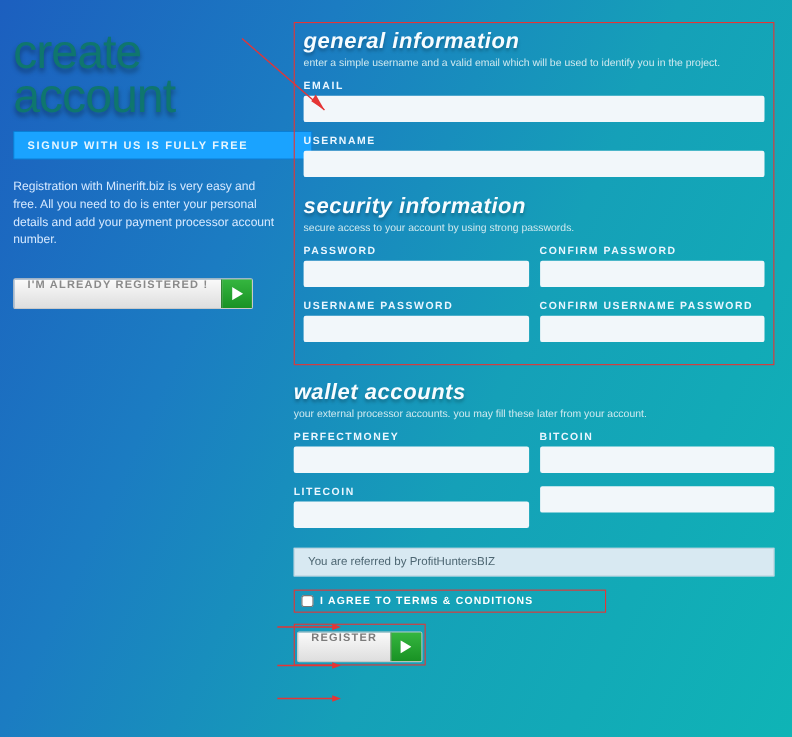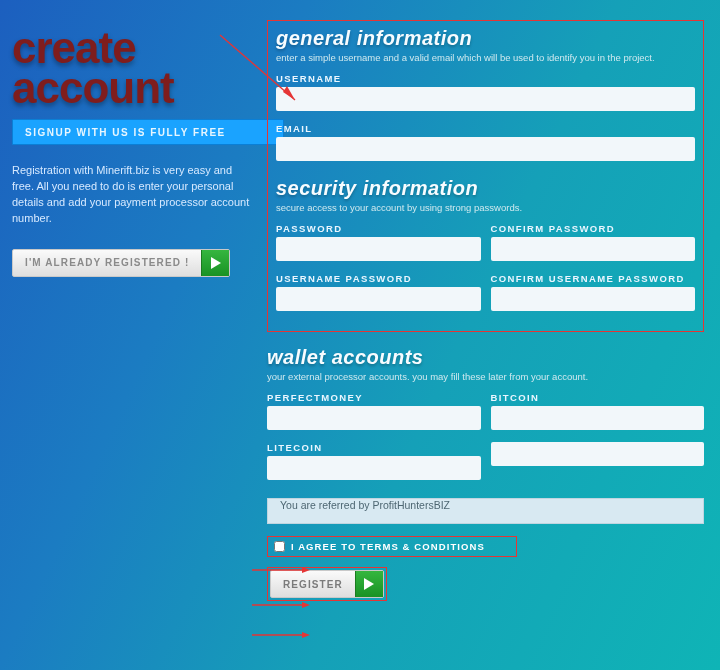--- a/index.html
+++ b/index.html
@@ -6,37 +6,37 @@
   body{
     width:720px;height:670px;overflow:hidden;
     background:linear-gradient(115deg,#1c5fbf 0%,#1b7cc2 30%,#15a0b8 60%,#0fb4b6 100%);
     color:#fff;
   }
   .page{display:flex;padding:20px 12px 0 12px}
   .left{width:255px;padding-right:14px;padding-top:8px}
   .right{flex:1;padding-right:4px}
 
   .title{
-    font-size:44px;line-height:.9;font-weight:700;letter-spacing:-1px;
-    color:#7f1d1d;text-shadow:0 3px 5px rgba(0,0,0,.35);
+    font-size:44px;line-height:.9;font-weight:400;letter-spacing:-1px;
+    color:#0f766e;text-shadow:0 3px 5px rgba(0,0,0,.35);
     font-family:"Arial Rounded MT Bold","Trebuchet MS",Arial;
     margin:0 0 12px 0;
   }
 
   .chip{
     width:272px;height:26px;background:#1aa3ff;
     font-size:10px;letter-spacing:1.5px;color:#e7f6ff;font-weight:bold;
     display:flex;align-items:center;padding-left:12px;
     border:1px solid #0a7fd6;border-radius:1px;margin-bottom:18px;
   }
 
   .intro{font-size:11px;line-height:1.45;color:#d6e9ff;margin-bottom:22px;max-width:240px}
 
   .btn{
-    height:28px;display:inline-flex;align-items:center;
+    height:28px;display:inline-flex;align-items:flex-start;
     background:linear-gradient(#fafafa,#dedede);color:#8a8a8a;
     font-size:10px;letter-spacing:1.1px;font-weight:bold;
     border:1px solid #c9c9c9;border-radius:2px;padding:0 0 0 12px;
     cursor:pointer;
   }
   .btn .arrow{
     width:28px;height:100%;margin-left:12px;
     background:linear-gradient(#35b63f,#199224);
     display:flex;align-items:center;justify-content:center;
     border-left:1px solid #1a7b20;
@@ -56,21 +56,21 @@
   input[type=text],input[type=password]{
     width:100%;height:24px;border:0;border-radius:2px;background:#f2f7fa;
     padding:0 6px;font-size:11px;color:#333;
   }
   .row{display:flex;gap:10px}
   .field{margin-bottom:12px;flex:1}
 
   .redbox{border:1.5px solid #e53535}
   .box1{padding:6px 8px 2px 8px;margin-bottom:14px}
   .ref{
-    height:26px;display:flex;align-items:flex-start;background:#d8e9f2;border:1px solid #c0d5e0;
+    height:26px;display:flex;align-items:center;background:#d8e9f2;border:1px solid #c0d5e0;
     color:#4e6773;font-size:10.5px;padding-left:12px;margin-bottom:12px;
   }
   .terms{display:flex;align-items:center;gap:6px;padding:4px 6px;margin-bottom:10px}
   .terms input{width:11px;height:11px}
   .terms span{font-size:9.5px;font-weight:bold;letter-spacing:1.1px;color:#fff}
 
   .register-wrap{display:inline-block;padding:2px}
   .register-wrap .btn{color:#7b7b7b}
 
   .arrow-mark{position:absolute;pointer-events:none}
@@ -99,25 +99,25 @@
         </span>
     </div>
   </div>
 
   <div class="right">
     <div class="redbox box1">
       <div class="group">
         <div class="section-title">general information</div>
         <div class="section-sub">enter a simple username and a valid email which will be used to identify you in the project.</div>
         <div class="field">
+          <span class="label">EMAIL</span>
+          <input type="text" style="">
+        </div>
+        <div class="field">
           <span class="label">USERNAME</span>
-          <input type="text" style="">
-        </div>
-        <div class="field">
-          <span class="label">EMAIL</span>
           <input type="text" style="">
         </div>
       </div>
 
       <div class="group" style="margin-top:16px">
         <div class="section-title">security information</div>
         <div class="section-sub">secure access to your account by using strong passwords.</div>
         <div class="row">
           <div class="field">
             <span class="label">PASSWORD</span>
@@ -162,21 +162,21 @@
         <div class="field">
           <input type="text" style="">
         </div>
       </div>
     </div>
 
     <div class="ref redbox">
       <span>You are referred by ProfitHuntersBIZ</span>
     </div>
 
-    <div class="terms redbox" style="width:250px">
+    <div class="terms redbox" style="width:284px">
       <input type="checkbox" style="">
       <span>I AGREE TO TERMS &amp; CONDITIONS</span>
     </div>
 
     <div class="register-wrap redbox">
       <div class="btn">
         <span>REGISTER</span>
         <span class="arrow">
             <svg viewBox="0 0 10 12">
               <path d="M0 0l10 6-10 6z"></path>

